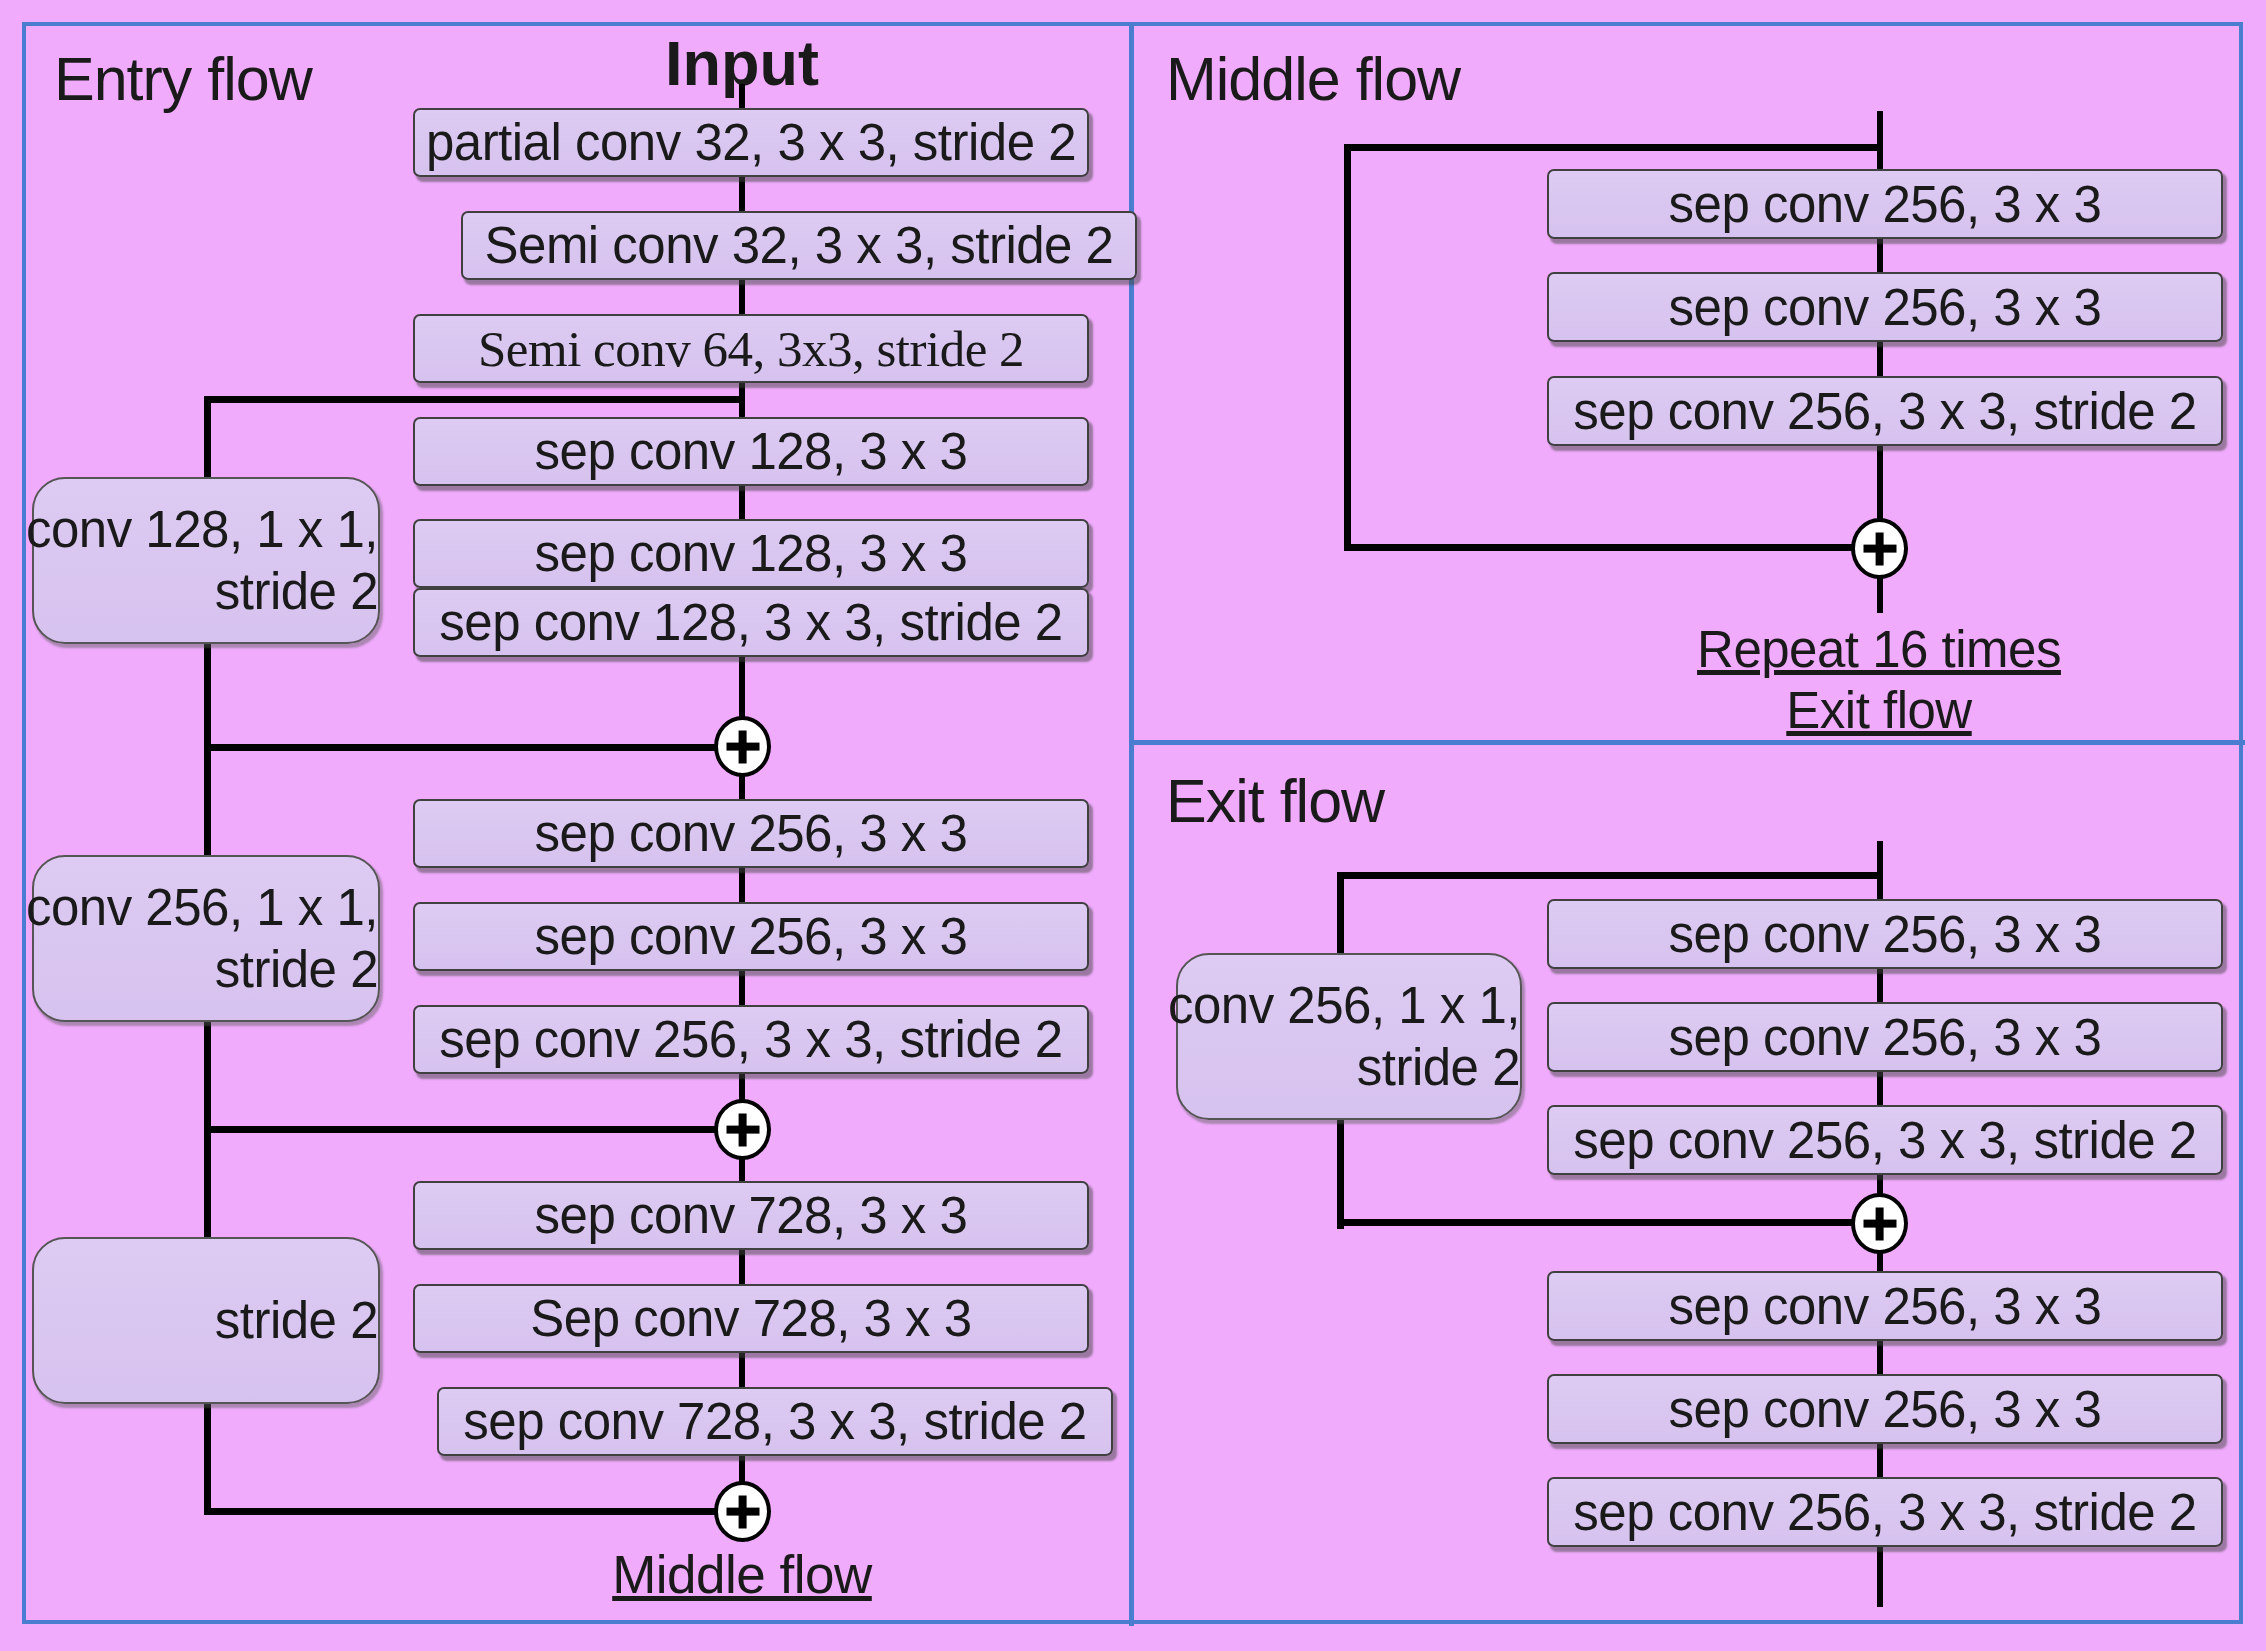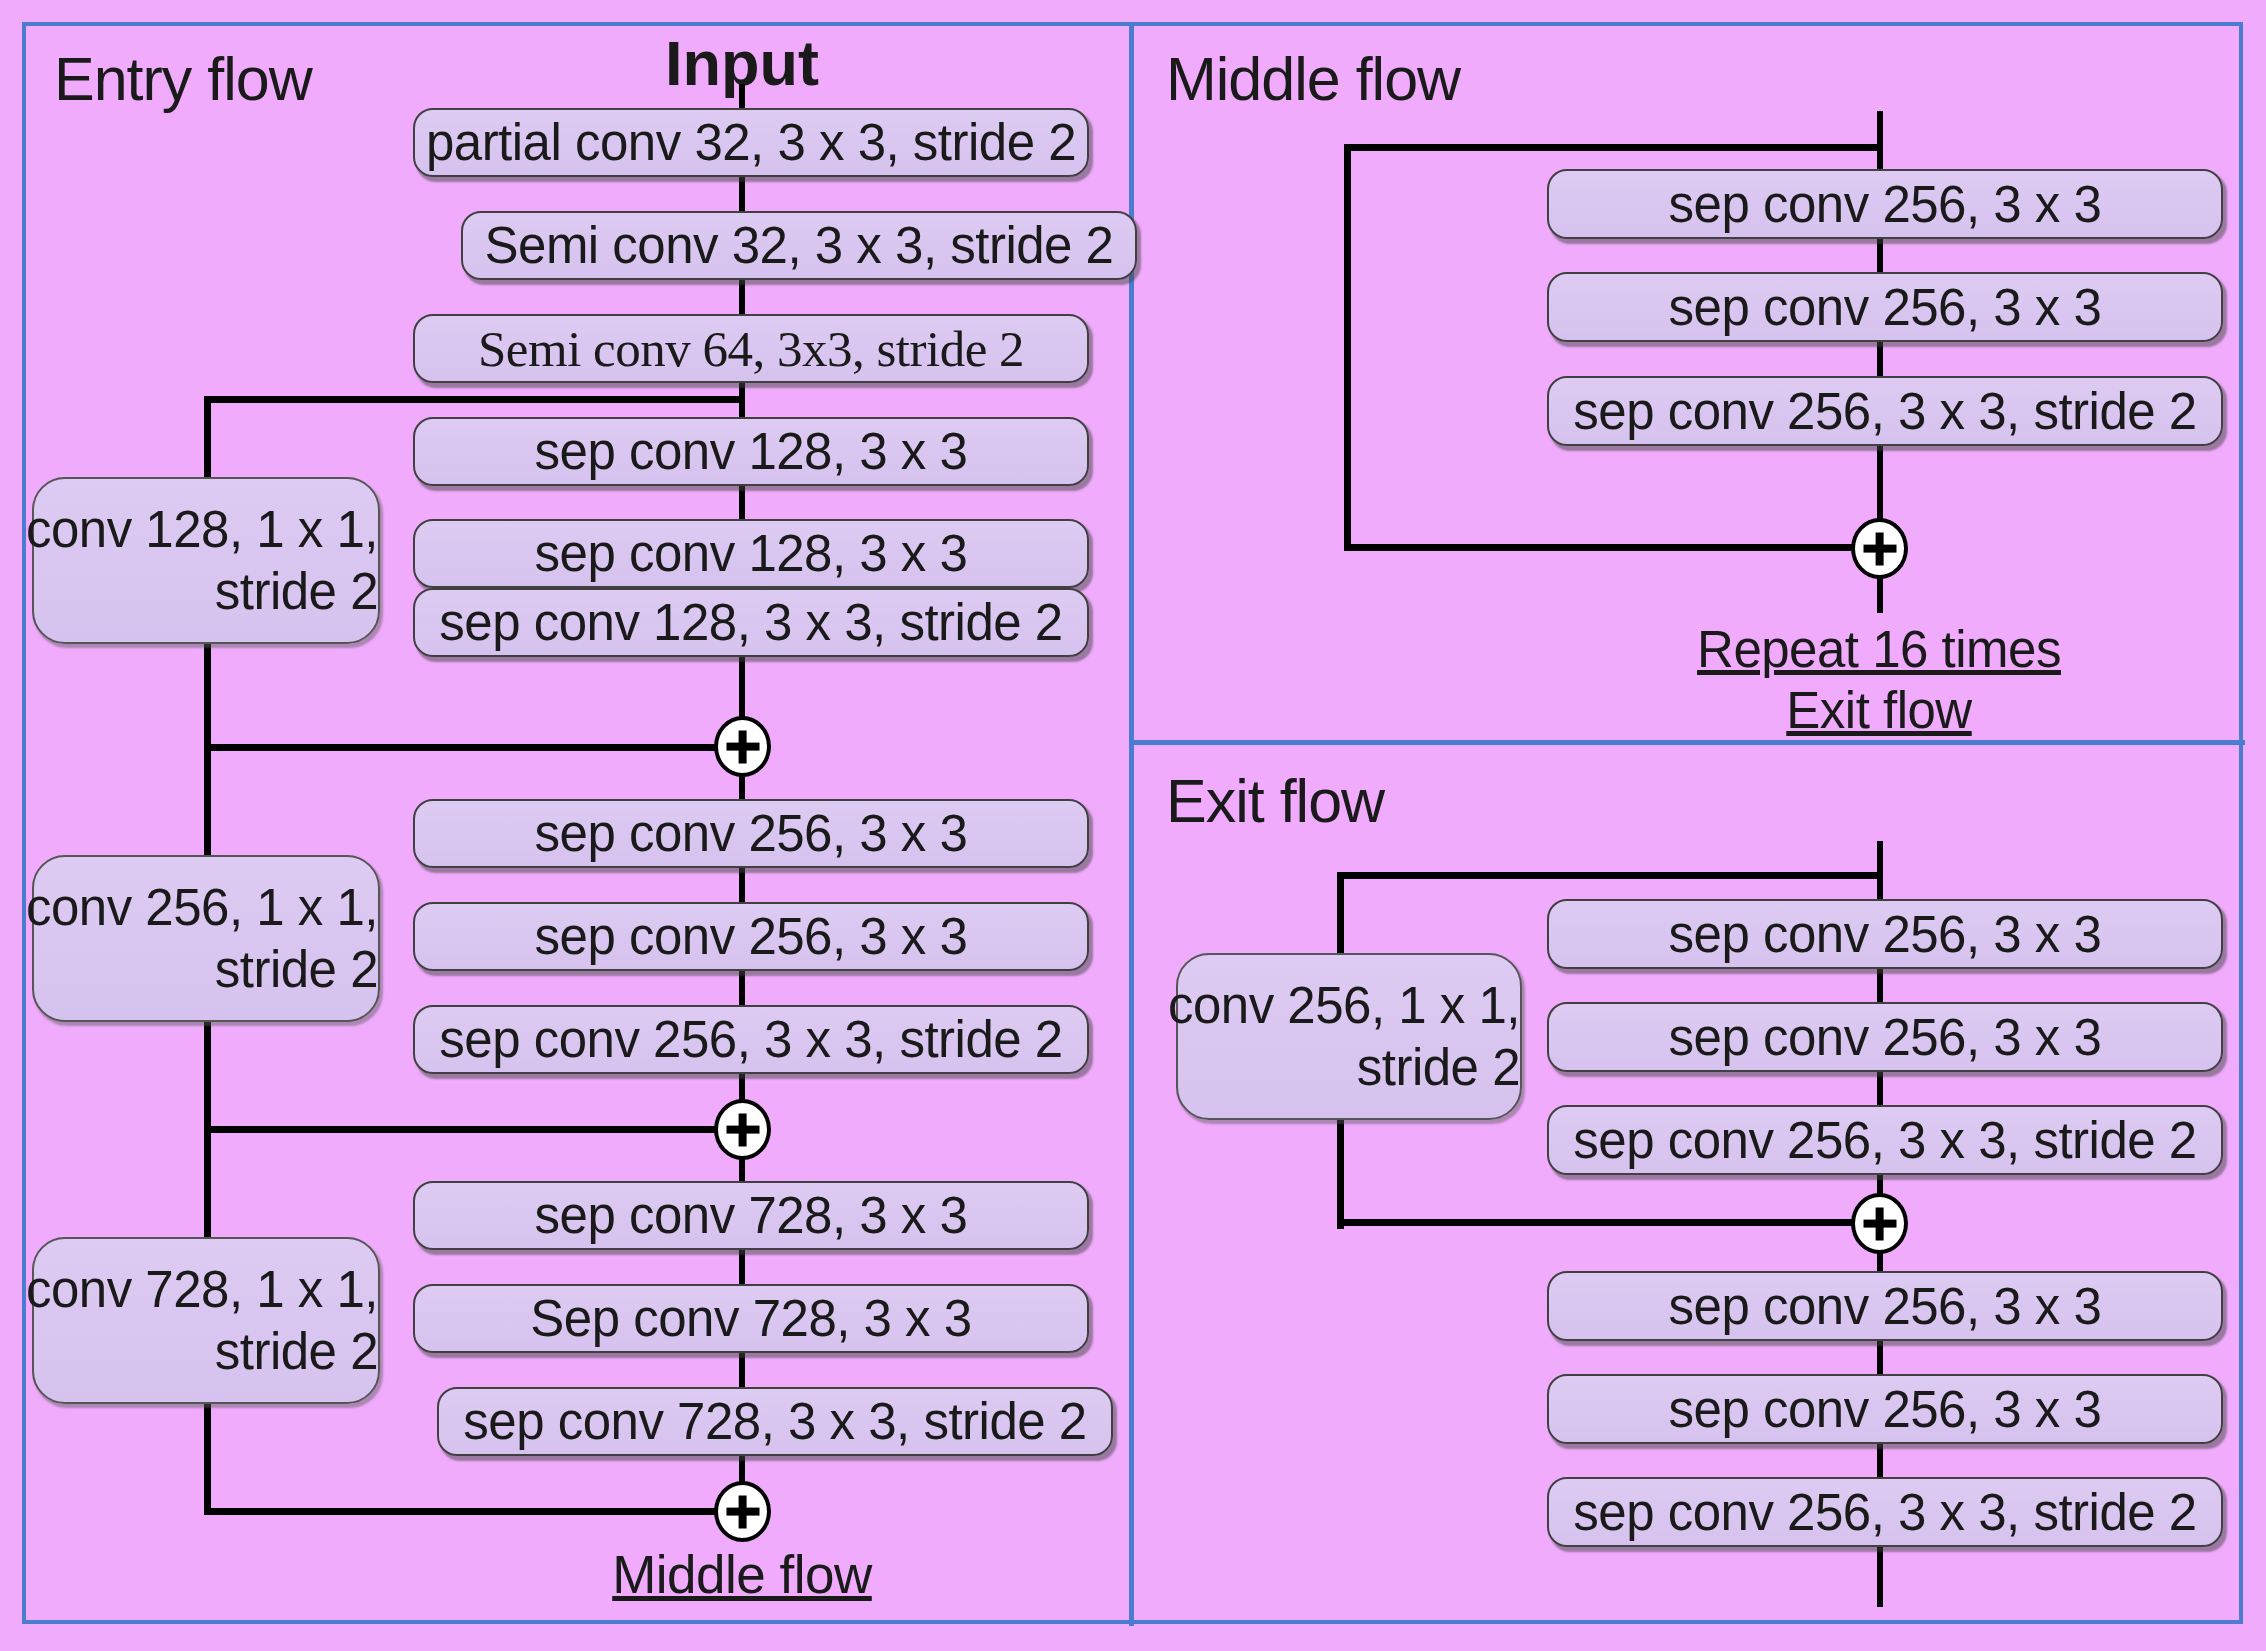--- a/index.html
+++ b/index.html
@@ -19,21 +19,21 @@
   .divider-h{position:absolute;left:1134px;top:740px;width:1111px;height:4.9px;background:#4a7cd0;}
   .flow-title{
     position:absolute;font-size:61px;line-height:1.05;letter-spacing:-1px;white-space:nowrap;
   }
   .io-label{position:absolute;text-align:center;font-size:63px;font-weight:bold;white-space:nowrap;}
   .caption{position:absolute;text-align:center;font-size:51px;white-space:nowrap;letter-spacing:-0.5px;text-decoration:underline;}
   .vline,.hline{position:absolute;background:#000000;}
   .conv-box{
     position:absolute;width:676px;height:69px;
     background:linear-gradient(180deg,#ddcbf3 0%,#d6c2ee 100%);
-    border:2px solid #404040;border-radius:20px;
+    border:2px solid #404040;border-radius:7px;
     box-shadow:3.9px 4.9px 2px rgba(70,70,70,0.5);
     display:flex;align-items:center;justify-content:center;
     font-size:51px;letter-spacing:-0.5px;white-space:nowrap;
     box-sizing:border-box;
   }
   .skip-box{
     position:absolute;width:348px;height:167px;
     background:linear-gradient(180deg,#ddcbf3 0%,#d6c2ee 100%);
     border:2px solid #555555;border-radius:33px;
     box-shadow:2.9px 3.9px 2px rgba(90,90,90,0.45);
@@ -84,21 +84,20 @@
 
     <div class="skip-box" style="left:32px;top:477px;">
       <span>conv 128, 1 x 1,</span>
       <span>stride 2</span>
     </div>
     <div class="skip-box" style="left:32px;top:855px;">
       <span>conv 256, 1 x 1,</span>
       <span>stride 2</span>
     </div>
     <div class="skip-box" style="left:32px;top:1237px;">
-      <span>conv 728, 1 x 1,</span>
       <span>stride 2</span>
     </div>
 
     <div class="add-node" style="left:714px;top:716px;">
         <span class="bar-h"></span>
         <span class="bar-v"></span>
       </div>
     <div class="add-node" style="left:714px;top:1099px;">
         <span class="bar-h"></span>
         <span class="bar-v"></span>

